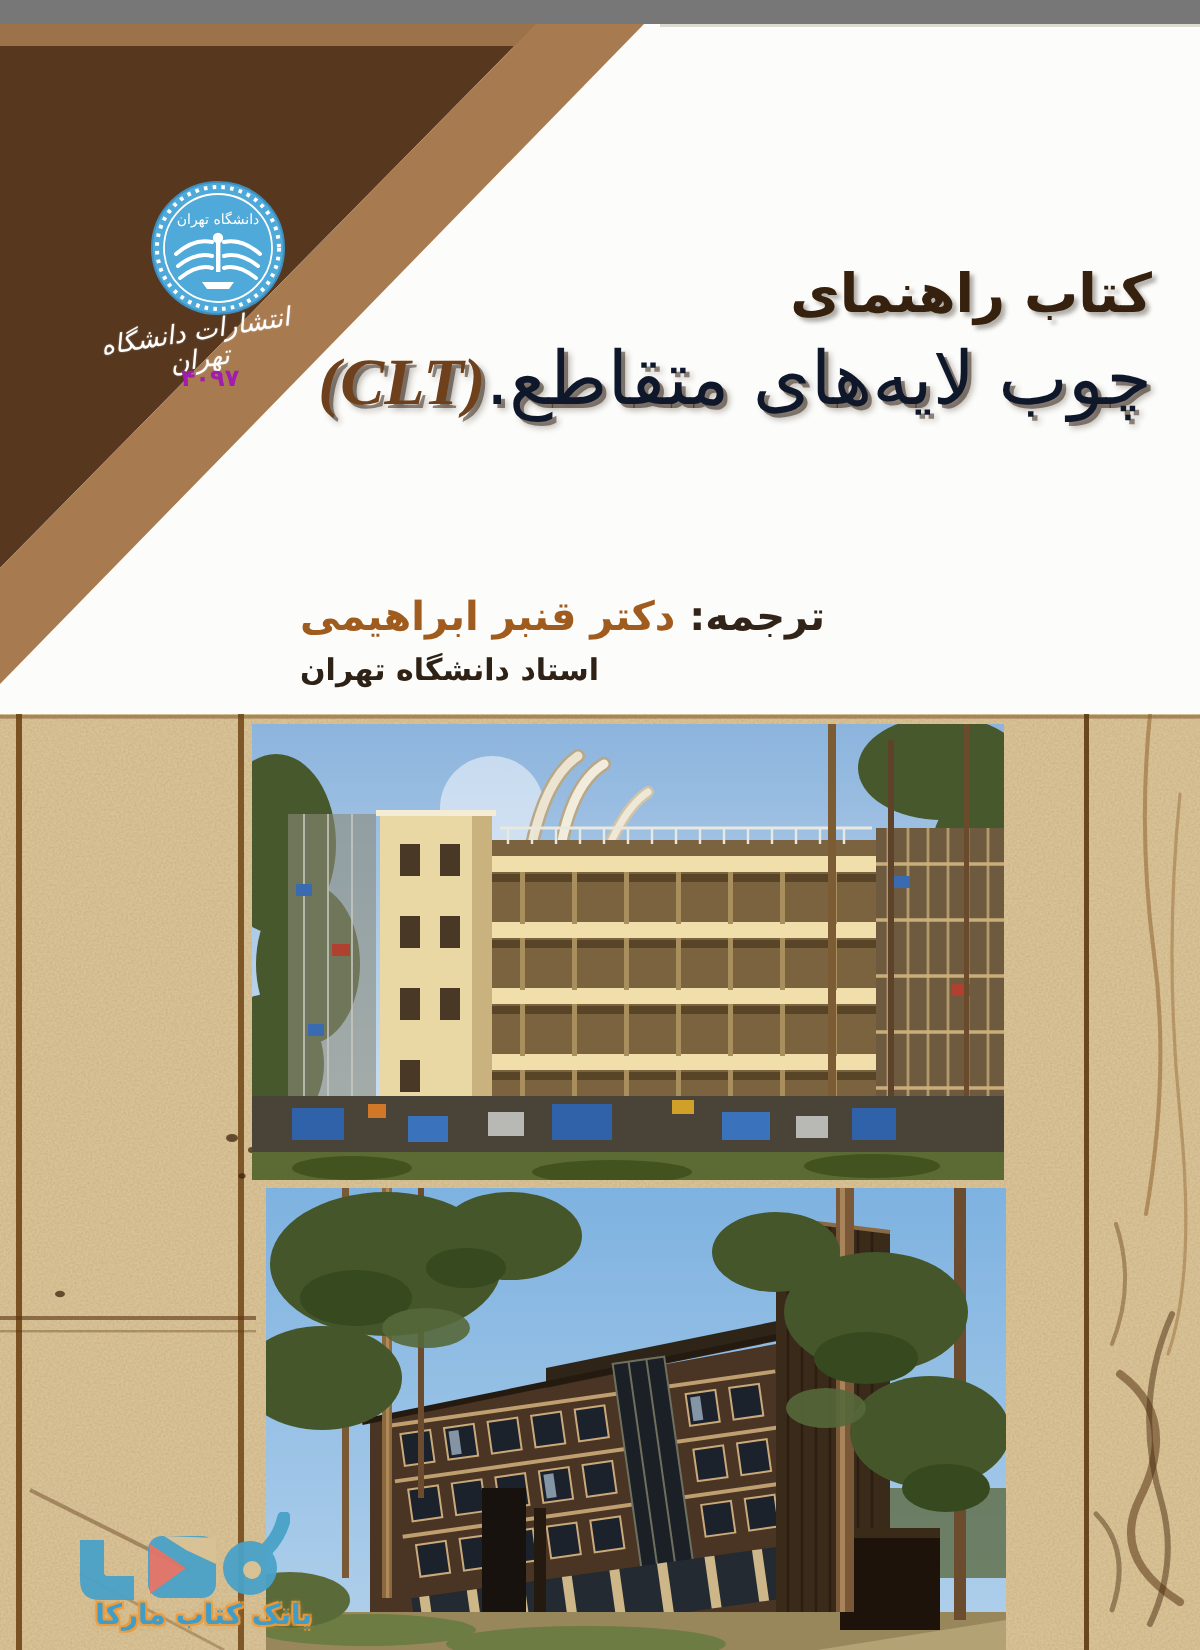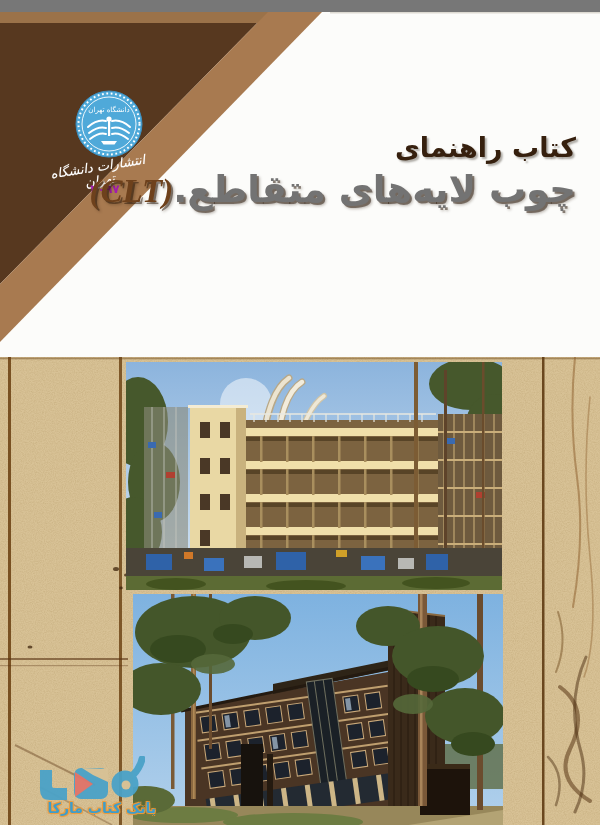--- a/index.html
+++ b/index.html
@@ -16,21 +16,21 @@
       transform:rotate(-9deg);direction:rtl;line-height:1.1;
       text-shadow:0 0 1px rgba(255,255,255,.4);}
   .book-number{left:78px;top:170px;width:54px;text-align:center;color:#a21caf;
       font-size:12px;font-weight:bold;}
 
   
   .title-block{right:24px;top:120px;text-align:right;direction:rtl;}
   .title-line1{font-size:27px;font-weight:bold;color:#36200e;line-height:1.2;
       text-shadow:2px 2px 2px rgba(30,20,10,.35);}
   .title-line2{margin-top:4px;white-space:nowrap;}
-  .title-line2 .fa{font-size:37px;font-weight:bold;color:#737373;
+  .title-line2 .fa{font-size:37px;font-weight:normal;color:#0f172a;
       text-shadow:2px 2px 0 rgba(40,22,8,.5),3px 3px 3px rgba(40,22,8,.3);}
   .title-line2 .lat{font-size:33px;font-weight:bold;font-style:italic;
       font-family:"Liberation Serif","DejaVu Serif",serif;color:#6e411c;
       unicode-bidi:embed;direction:ltr;
       text-shadow:2px 2px 0 rgba(40,22,8,.5),3px 3px 3px rgba(40,22,8,.3);}
 
   
   .translator-block{left:150px;top:284px;direction:rtl;text-align:left;}
   .translator-line{font-size:20px;font-weight:bold;white-space:nowrap;}
   .translator-label{color:#33241a;}
@@ -84,20 +84,26 @@
   <div class="abs press-name">انتشارات دانشگاه تهران</div>
   <div class="abs book-number">۴۰۹۷</div>
 
   <div class="abs title-block">
     <div class="title-line1">کتاب راهنمای</div>
     <div class="title-line2">
       <span class="fa">چوب لایه‌های متقاطع.</span><span class="lat">(CLT)</span>
     </div>
   </div>
 
+  <div class="abs translator-block">
+    <div class="translator-line">
+      <span class="translator-label">ترجمه:</span><span class="translator-name"> دکتر قنبر ابراهیمی</span>
+    </div>
+    <div class="affiliation">استاد دانشگاه تهران</div>
+  </div>
 
   <svg class="abs texture" width="600" height="480" viewBox="0 0 600 480">
     <defs>
       <filter id="grain" x="0" y="0" width="100%" height="100%">
         <feTurbulence type="fractalNoise" baseFrequency="0.9" numOctaves="2" result="n"></feTurbulence>
         <feColorMatrix in="n" type="matrix" values="0 0 0 0 0.38  0 0 0 0 0.25  0 0 0 0 0.09  0.9 0 0 0 -0.3"></feColorMatrix>
       </filter>
     </defs>
     <rect x="0" y="0" width="600" height="480" fill="#d8c296"></rect>
     <rect x="0" y="0" width="600" height="480" filter="url(#grain)" opacity="0.5"></rect>

